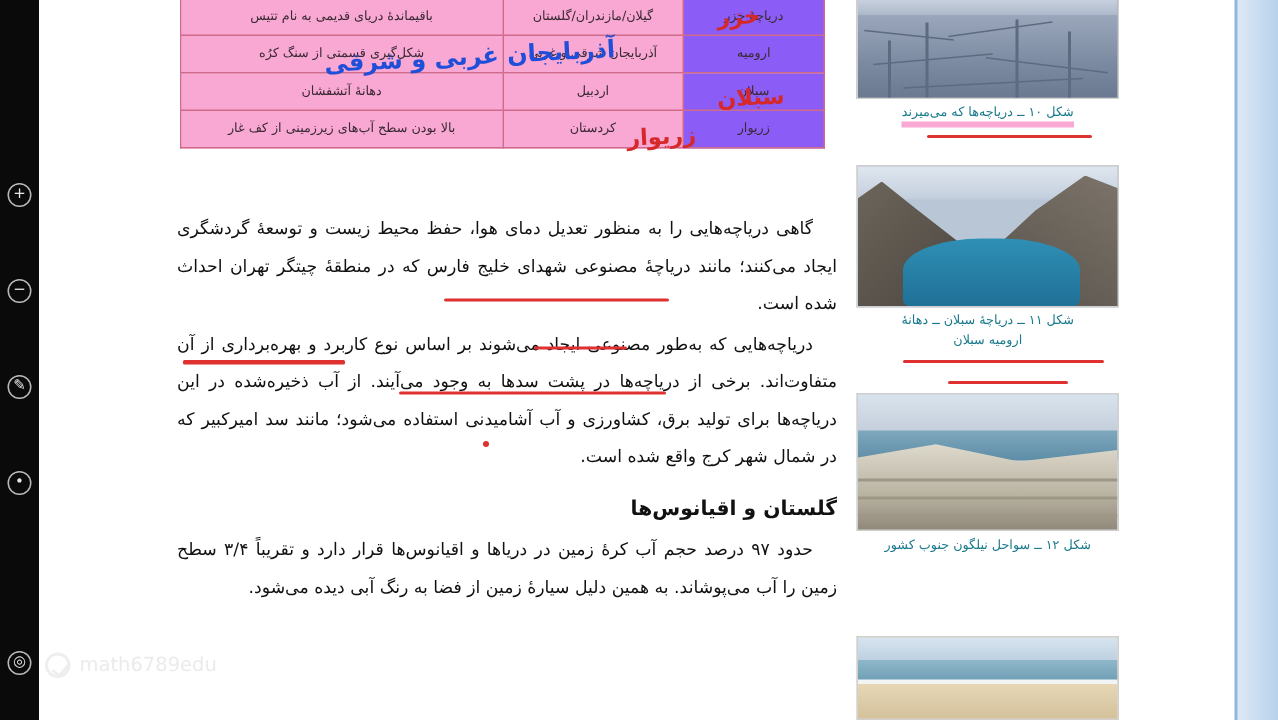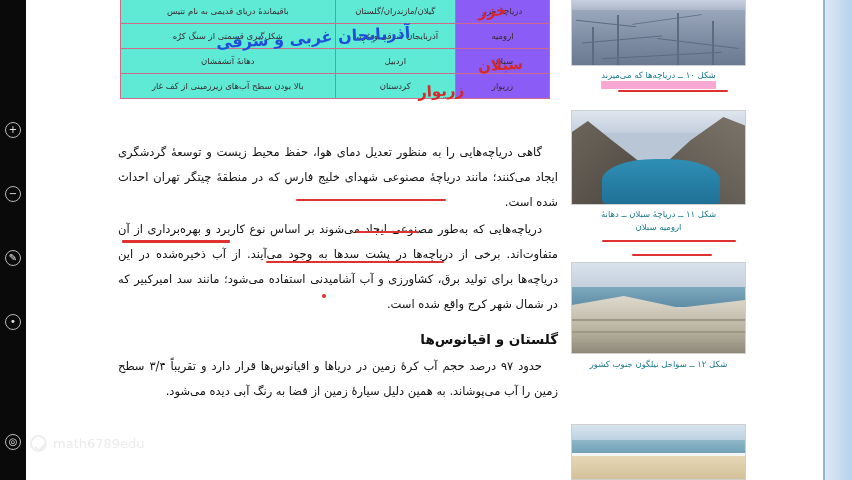--- a/index.html
+++ b/index.html
@@ -52,21 +52,21 @@
 
   
   .tbl {
     position: absolute; left: 94px; top: -2px; width: 430px;
     border-collapse: collapse;
     direction: rtl;
     font-family: "DejaVu Sans", sans-serif;
   }
   .tbl td {
     border: 1px solid #d06a8a;
-    background: #5eead4;
+    background: #f9a8d4;
     font-size: 8.5px;
     color: #3a2a33;
     padding: 4px 4px;
     text-align: center;
     height: 25px;
     white-space: nowrap;
   }
   .tbl td.c-name { width: 92px; background: #8b5cf6; }
   .tbl td.c-loc  { width: 118px; }
   .tbl td.c-desc { width: 210px; }
@@ -116,21 +116,21 @@
     position: absolute; left: 545px; top: 0; width: 255px;
   }
   .fig { position: absolute; left: 0; width: 175px; }
   .ph {
     width: 175px; border: 1px solid #cfcfcf;
   }
   .cap {
     direction: rtl; text-align: center;
     font-size: 8.5px; color: #1a7a8c; margin-top: 3px; line-height: 12px;
   }
-  .cap .ul { border-bottom: 8px solid #f9a8d4; padding-bottom: 1px; }
+  .cap .ul { border-bottom: 4px solid #f9a8d4; padding-bottom: 1px; }
   .cap2 {
     direction: rtl; text-align: center;
     font-size: 8.5px; color: #1a7a8c; line-height: 13px;
   }
 
   
   .p1 { height: 70px; position: relative; overflow: hidden; background: #8f9cb0; }
   .p1 .sky { position:absolute; left:0; top:0; width:100%; height:14px;
     background: linear-gradient(#cfd7e3,#aab6c8); }
   .p1 .ground { position:absolute; left:0; top:13px; width:100%; height:57px;

